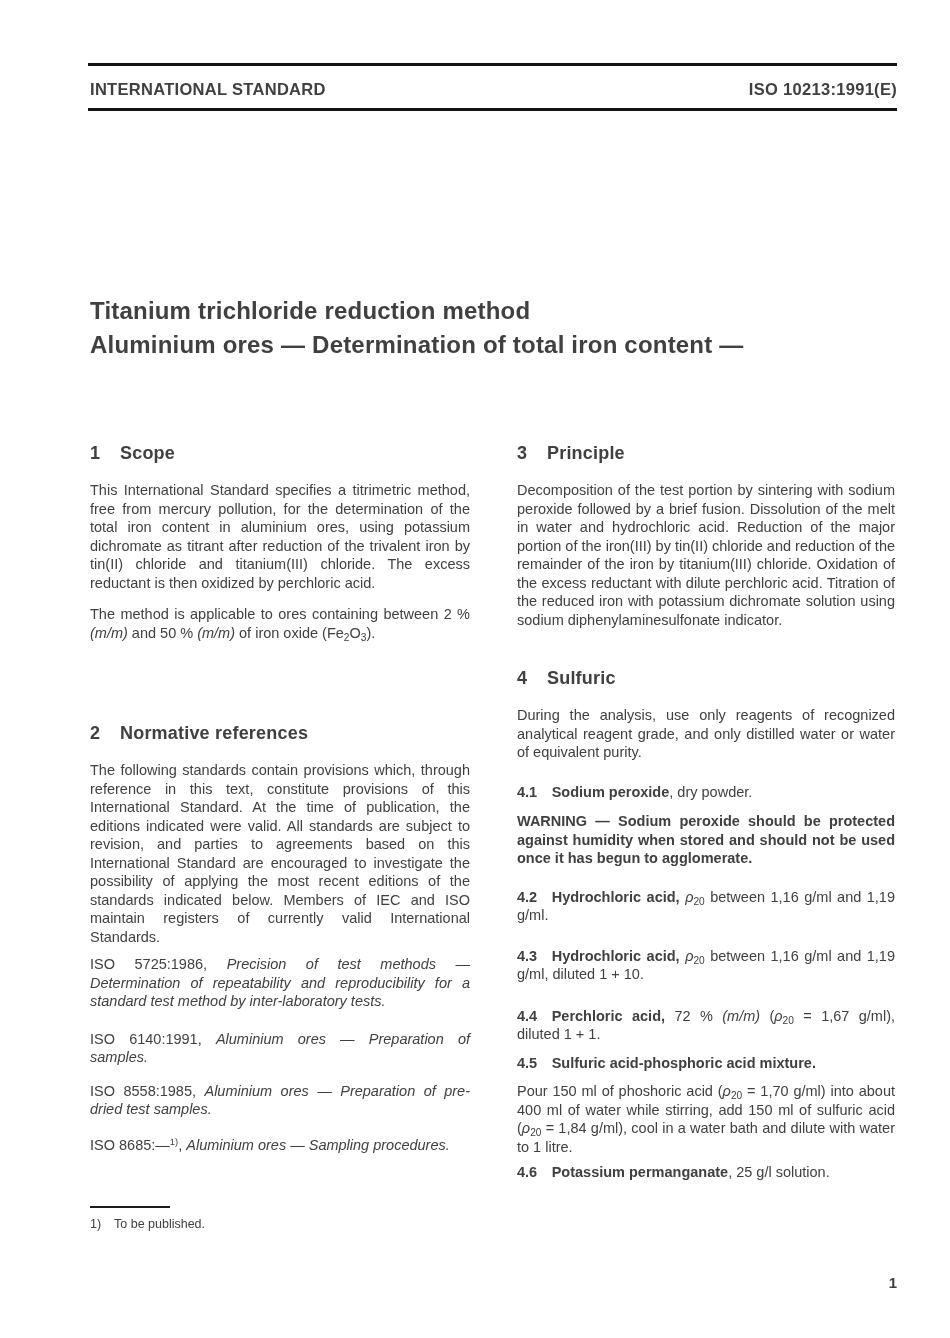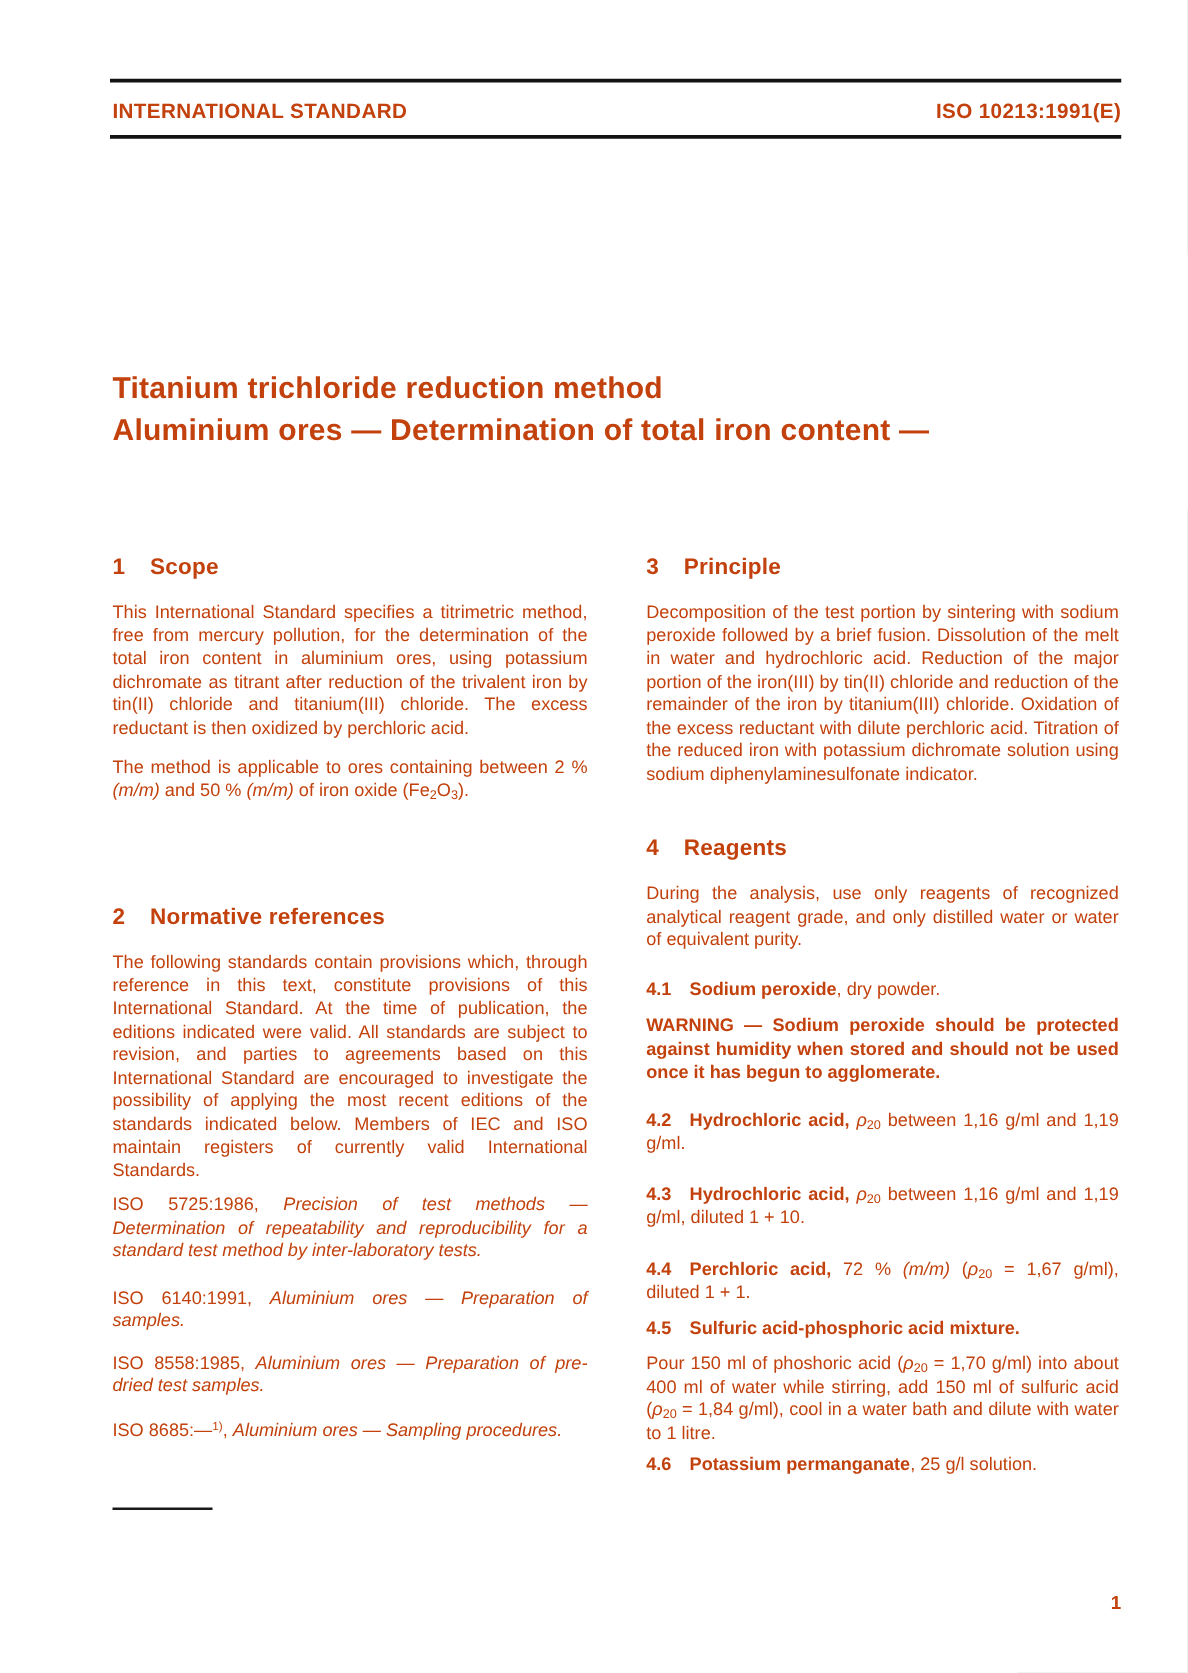--- a/index.html
+++ b/index.html
@@ -4,21 +4,21 @@
 <style>
   * { margin: 0; padding: 0; box-sizing: border-box; }
   html, body { background: #e8e8e8; }
   .page {
     position: relative;
     width: 950px;
     height: 1338px;
     background: #ffffff;
     margin: 0 auto;
     font-family: "Liberation Sans", "DejaVu Sans", sans-serif;
-    color: #c2410c;
+    color: #404040;
     overflow: hidden;
   }
   
   .rule { position: absolute; left: 88px; width: 809px; height: 3px; background: #131313; }
   .rule-top { top: 63px; }
   .rule-bottom { top: 108px; }
   .hdr-left {
     position: absolute; left: 90px; top: 80px;
     font-size: 16.5px; font-weight: bold; letter-spacing: 0.3px;
   }
@@ -112,33 +112,36 @@
   <div class="col col-right">
 
     <div class="sec-heading">
       <span class="sec-num">3</span>
       <span>Principle</span>
     </div>
     <p class="body mb-prin">Decomposition of the test portion by sintering with sodium peroxide followed by a brief fusion. Dissolution of the melt in water and hydrochloric acid. Reduction of the major portion of the iron(III) by tin(II) chloride and reduction of the remainder of the iron by titanium(III) chloride. Oxidation of the excess reductant with dilute perchloric acid. Titration of the reduced iron with potassium dichromate solution using sodium diphenylaminesulfonate indicator.</p>
 
     <div class="sec-heading">
       <span class="sec-num">4</span>
-      <span>Reagents</span>
+      <span>Sulfuric</span>
     </div>
     <p class="body mb-rint">During the analysis, use only reagents of recognized analytical reagent grade, and only distilled water or water of equivalent purity.</p>
     <p class="body mb-r41"><span class="bd">4.1 Sodium peroxide</span><span>, dry powder.</span></p>
     <p class="warning mb-warn"><span class="bd">WARNING — Sodium peroxide should be protected against humidity when stored and should not be used once it has begun to agglomerate.</span></p>
     <p class="body mb-r42"><span class="bd">4.2 Hydrochloric acid,</span><span> </span><span class="it">ρ</span><sub>20</sub><span> between 1,16 g/ml and 1,19 g/ml.</span></p>
     <p class="body mb-r43"><span class="bd">4.3 Hydrochloric acid,</span><span> </span><span class="it">ρ</span><sub>20</sub><span> between 1,16 g/ml and 1,19 g/ml, diluted 1 + 10.</span></p>
     <p class="body mb-r44"><span class="bd">4.4 Perchloric acid,</span><span> 72 % </span><span class="it">(m/m)</span><span> (</span><span class="it">ρ</span><sub>20</sub><span> = 1,67 g/ml), diluted 1 + 1.</span></p>
     <p class="body mb-r45h"><span class="bd">4.5 Sulfuric acid-phosphoric acid mixture.</span></p>
     <p class="body mb-r45p"><span>Pour 150 ml of phoshoric acid (</span><span class="it">ρ</span><sub>20</sub><span> = 1,70 g/ml) into about 400 ml of water while stirring, add 150 ml of sulfuric acid (</span><span class="it">ρ</span><sub>20</sub><span> = 1,84 g/ml), cool in a water bath and dilute with water to 1 litre.</span></p>
     <p class="body"><span class="bd">4.6 Potassium permanganate</span><span>, 25 g/l solution.</span></p>
 
   </div>
 
   <div class="footnote">
     <div class="footnote-rule"></div>
+    <div class="footnote-text">
+      <span class="fn-marker">1)</span><span>To be published.</span>
+    </div>
   </div>
 
   <div class="page-number">1</div>
 
 </div>
 
 </body></html>

